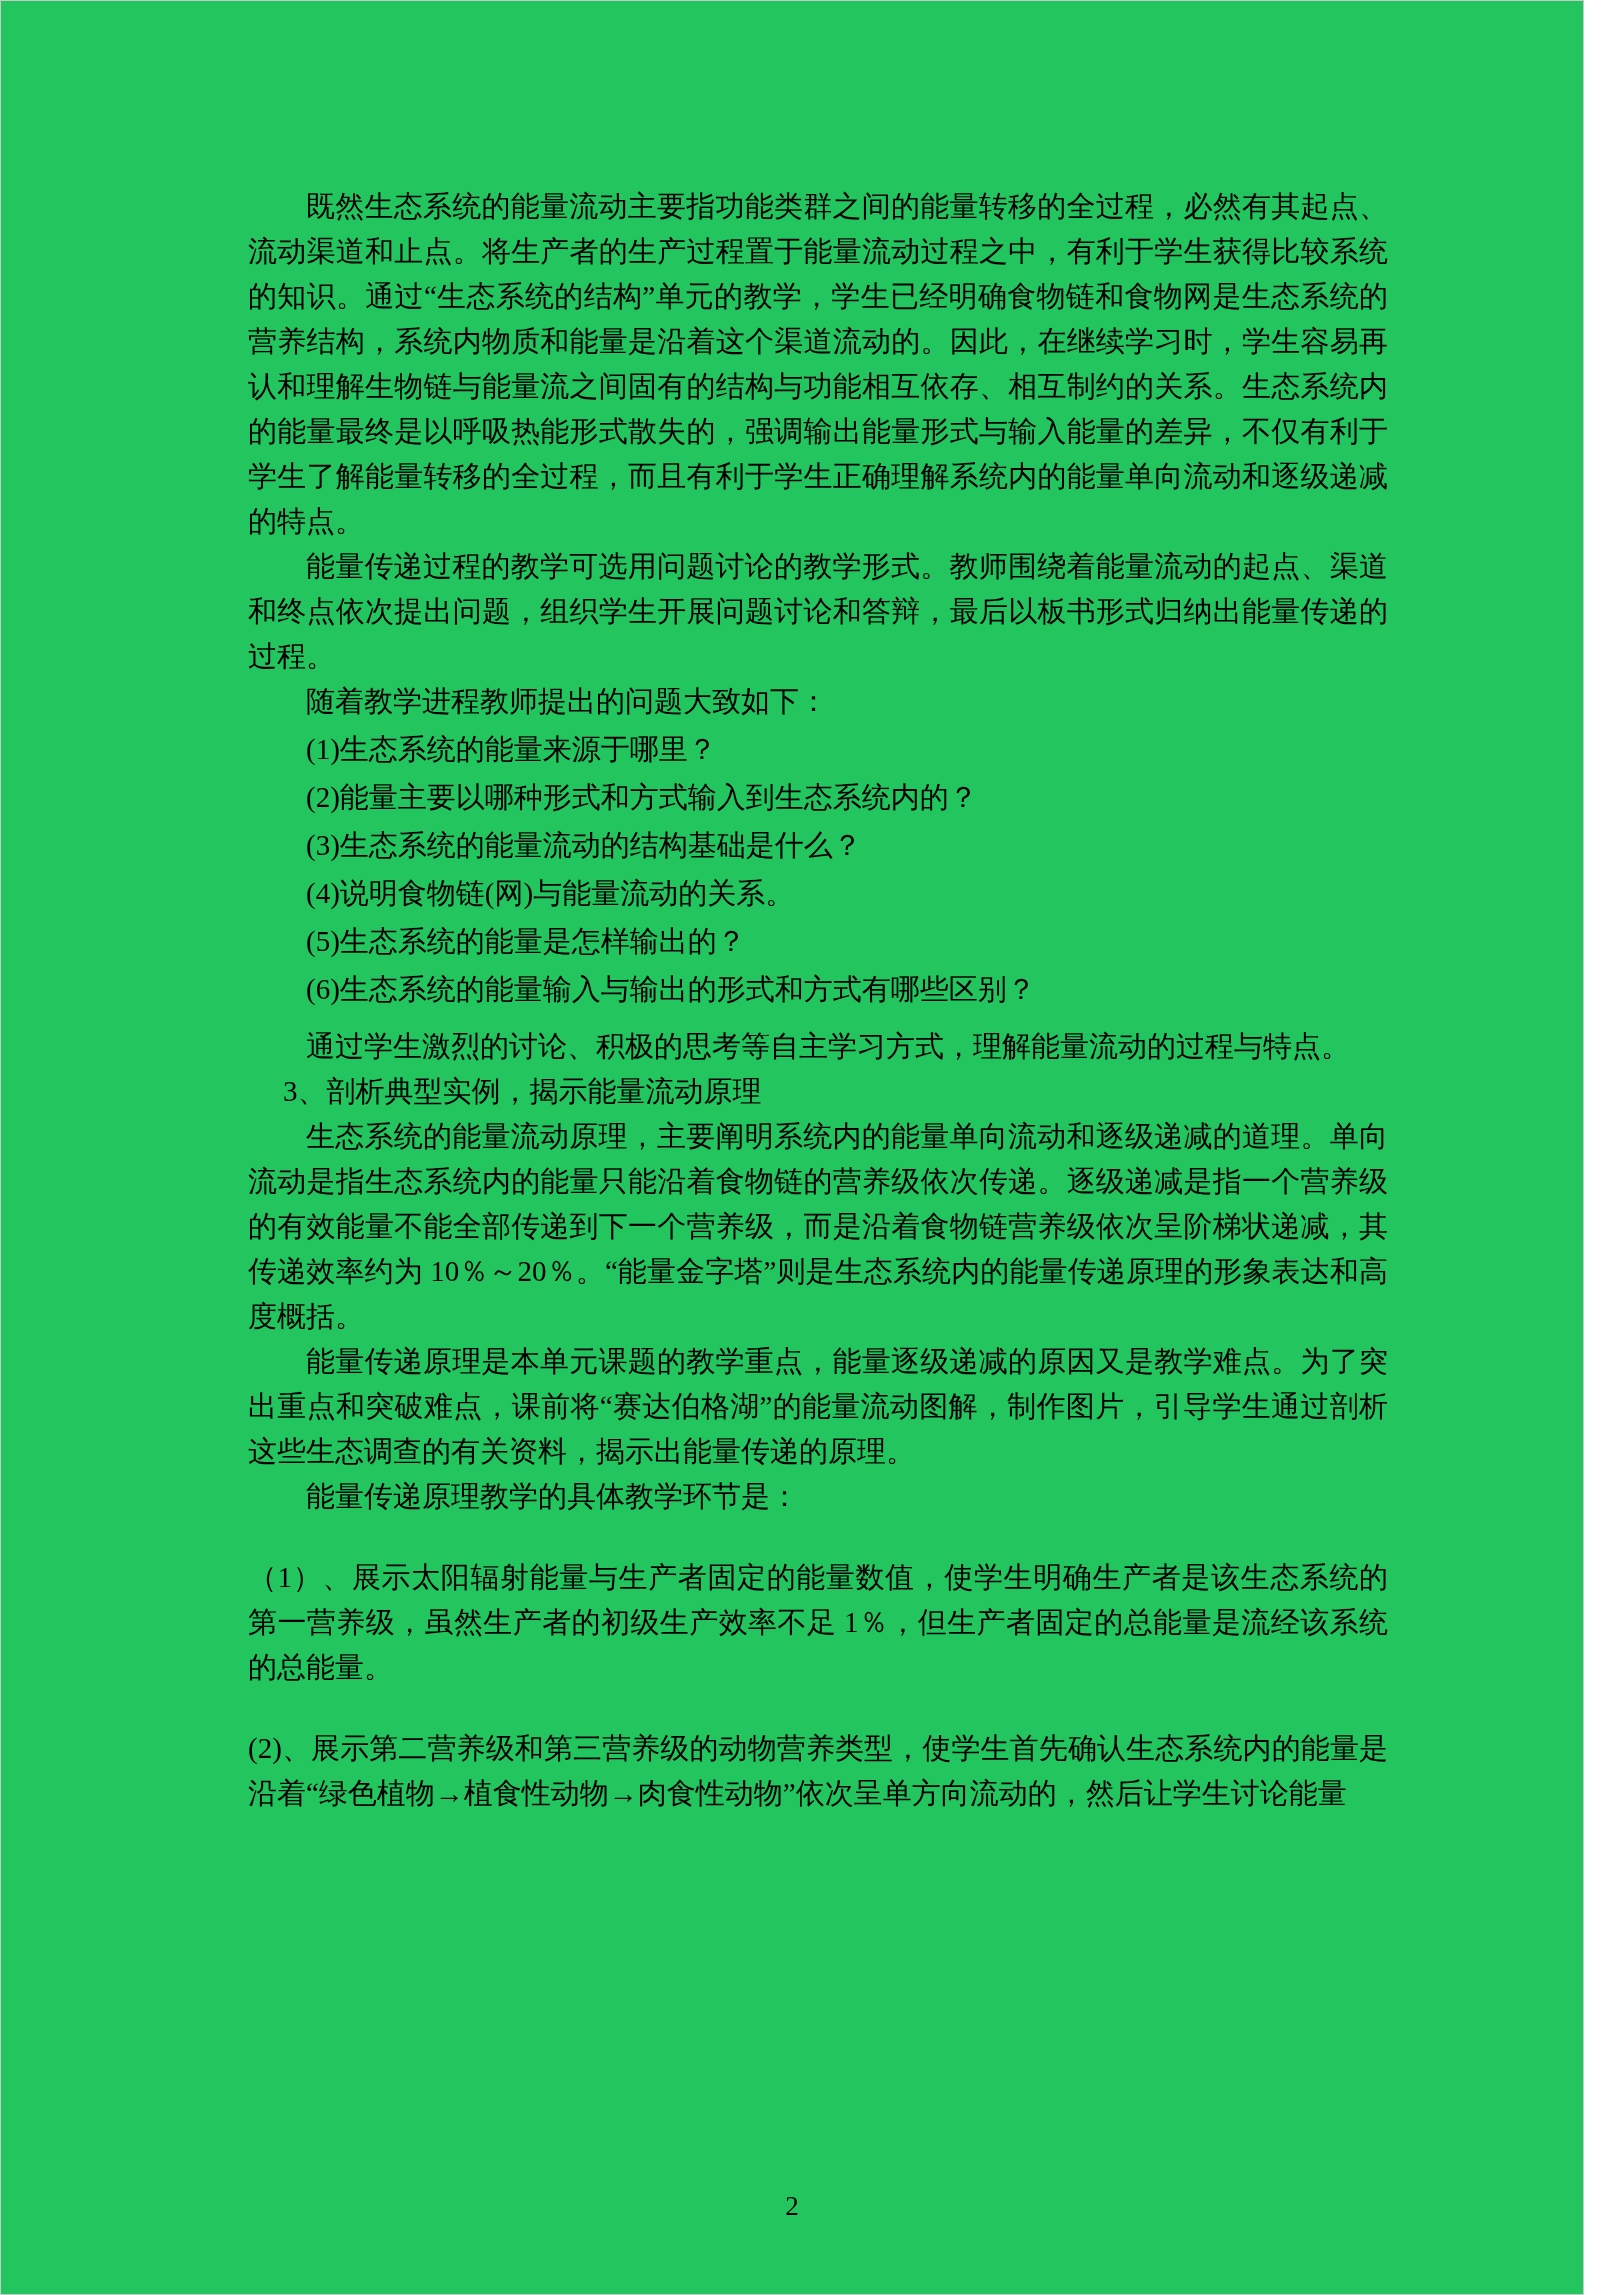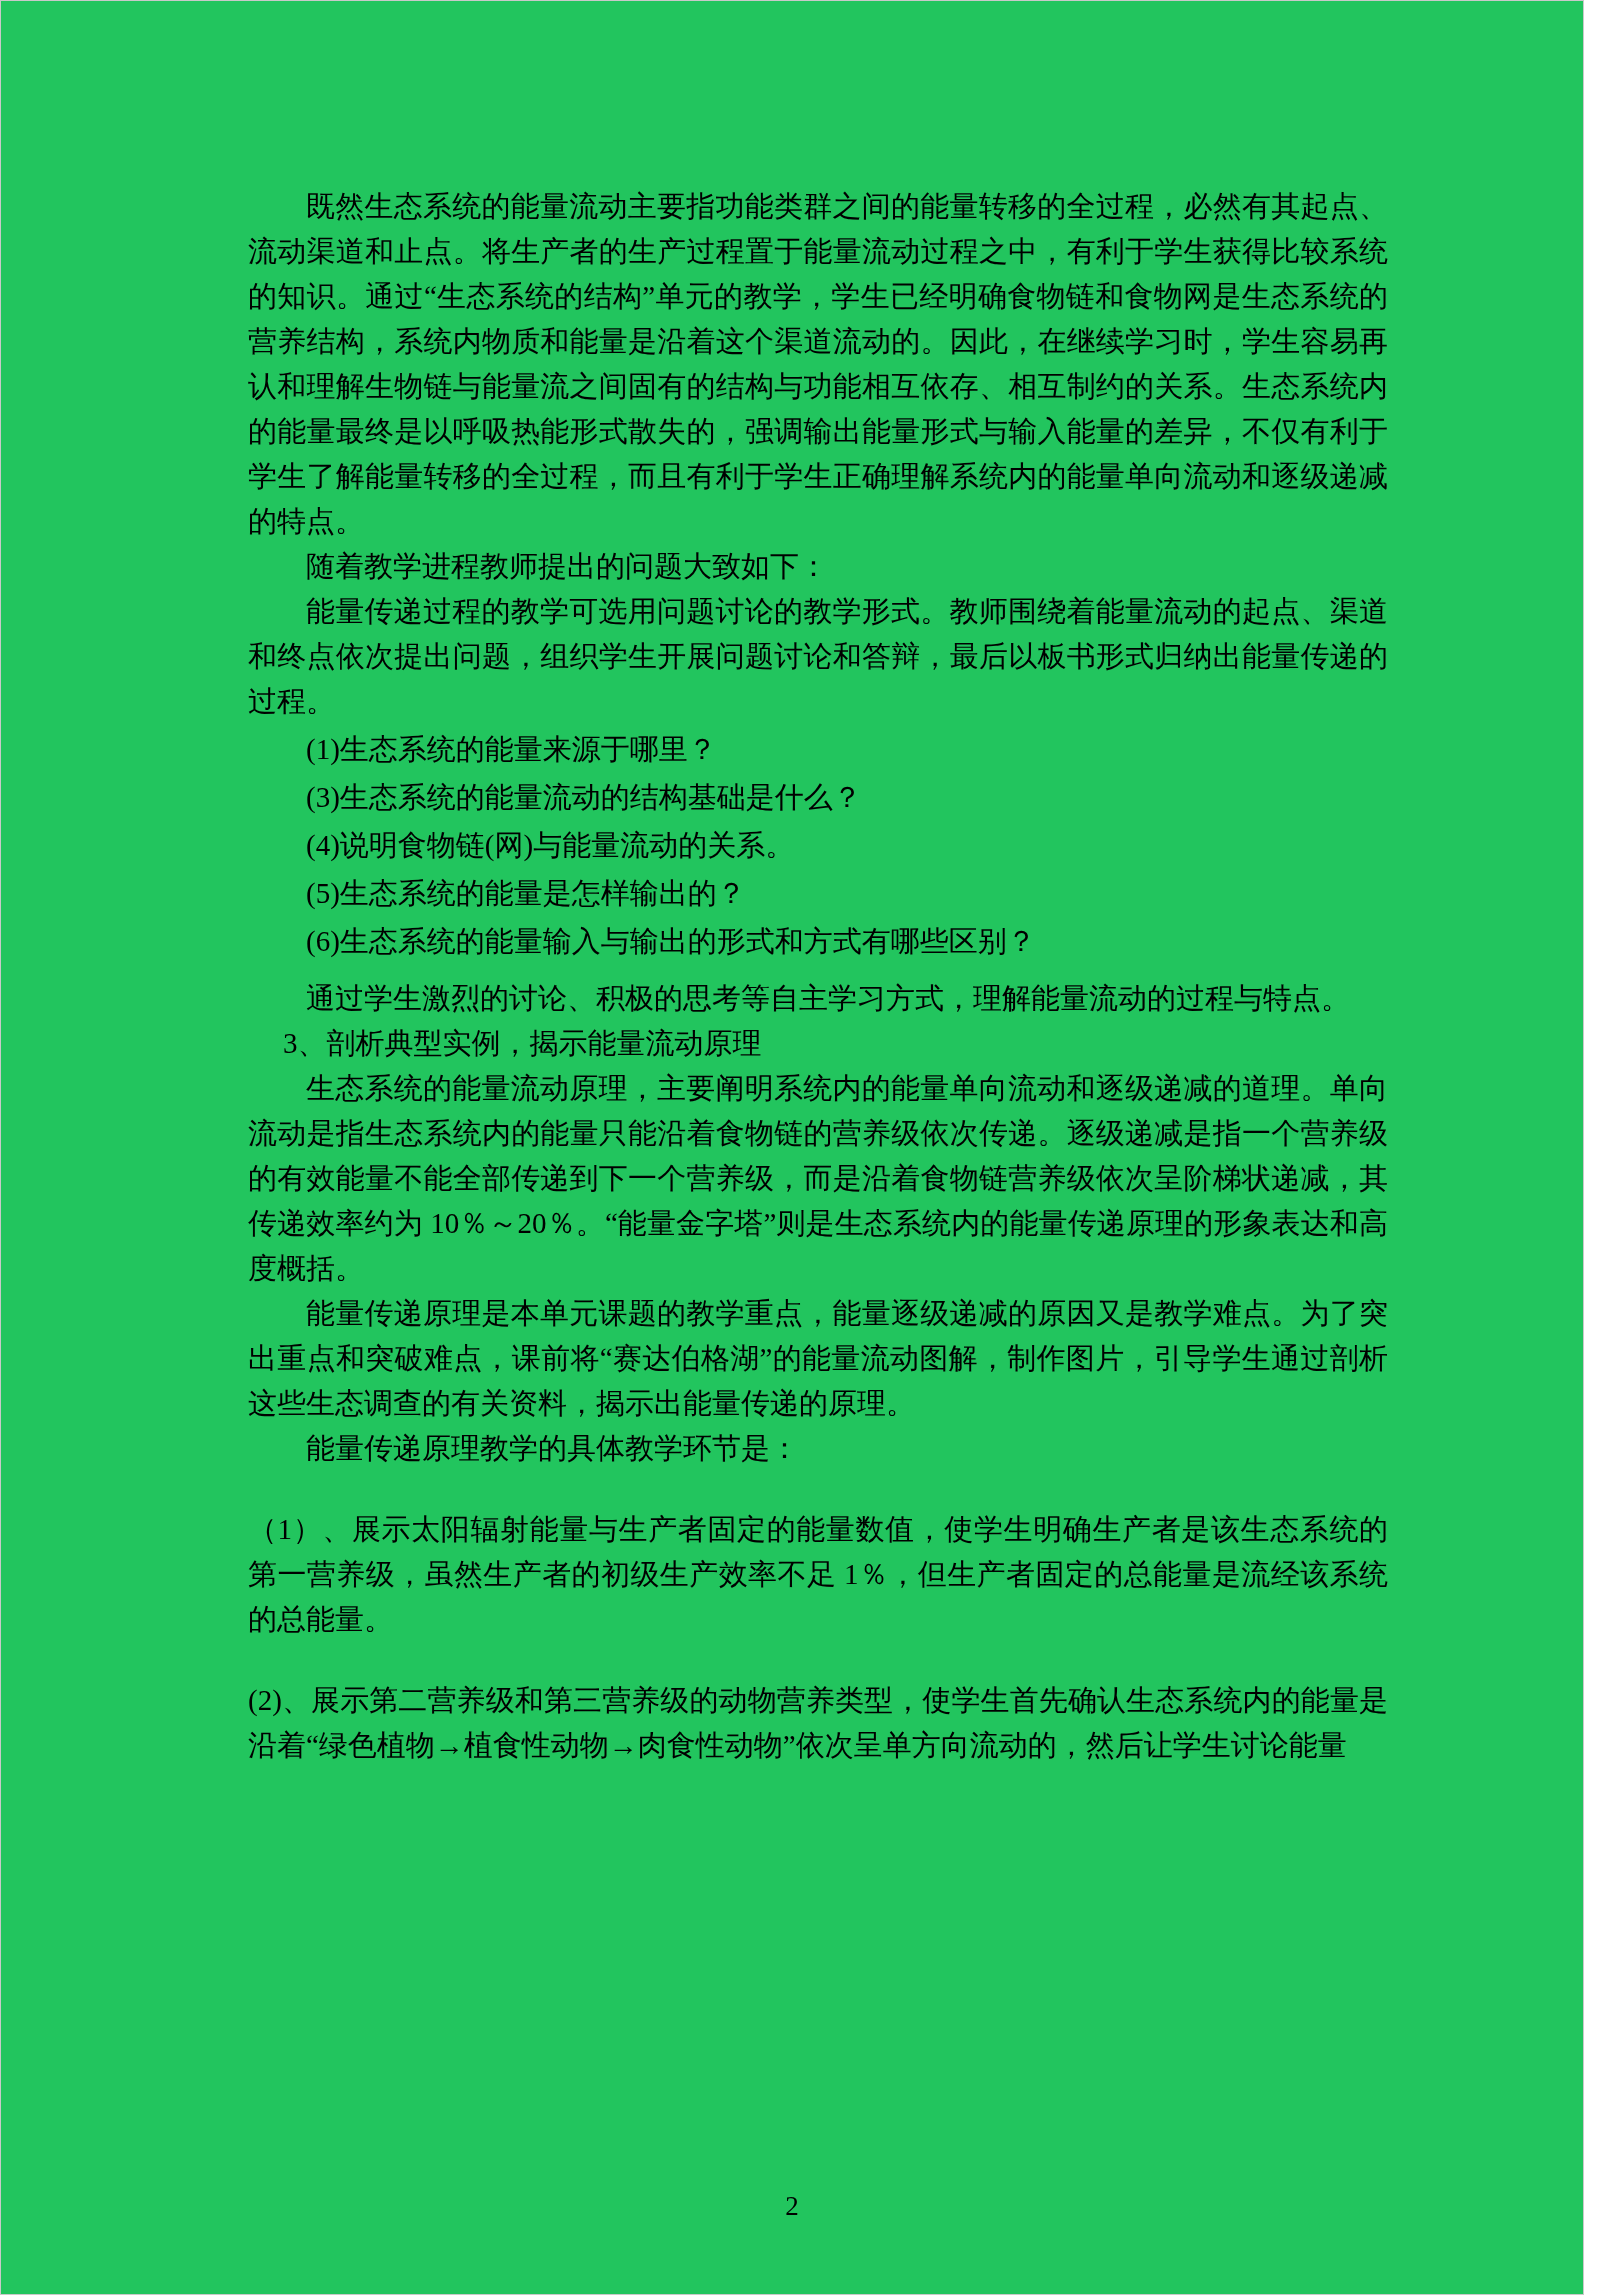--- a/index.html
+++ b/index.html
@@ -44,23 +44,24 @@
     font-size: 27px;
     color: #000000;
   }
 </style>
 </head>
 <body>
 
 <div class="page">
   <div class="content">
     <p class="body">既然生态系统的能量流动主要指功能类群之间的能量转移的全过程，必然有其起点、流动渠道和止点。将生产者的生产过程置于能量流动过程之中，有利于学生获得比较系统的知识。通过“生态系统的结构”单元的教学，学生已经明确食物链和食物网是生态系统的营养结构，系统内物质和能量是沿着这个渠道流动的。因此，在继续学习时，学生容易再认和理解生物链与能量流之间固有的结构与功能相互依存、相互制约的关系。生态系统内的能量最终是以呼吸热能形式散失的，强调输出能量形式与输入能量的差异，不仅有利于学生了解能量转移的全过程，而且有利于学生正确理解系统内的能量单向流动和逐级递减的特点。</p>
+    <p class="body">能量传递过程的教学可选用问题讨论的教学形式。教师围绕着能量流动的起点、渠道和终点依次提出问题，组织学生开展问题讨论和答辩，最后以板书形式归纳出能量传递的过程。</p>
     <p class="body">随着教学进程教师提出的问题大致如下：</p>
-    <p class="body">能量传递过程的教学可选用问题讨论的教学形式。教师围绕着能量流动的起点、渠道和终点依次提出问题，组织学生开展问题讨论和答辩，最后以板书形式归纳出能量传递的过程。</p>
     <p class="list">(1)生态系统的能量来源于哪里？</p>
+    <p class="list">(2)能量主要以哪种形式和方式输入到生态系统内的？</p>
     <p class="list">(3)生态系统的能量流动的结构基础是什么？</p>
     <p class="list">(4)说明食物链(网)与能量流动的关系。</p>
     <p class="list">(5)生态系统的能量是怎样输出的？</p>
     <p class="list">(6)生态系统的能量输入与输出的形式和方式有哪些区别？</p>
     <p class="body space-before">通过学生激烈的讨论、积极的思考等自主学习方式，理解能量流动的过程与特点。</p>
     <p class="heading">3、剖析典型实例，揭示能量流动原理</p>
     <p class="body">生态系统的能量流动原理，主要阐明系统内的能量单向流动和逐级递减的道理。单向流动是指生态系统内的能量只能沿着食物链的营养级依次传递。逐级递减是指一个营养级的有效能量不能全部传递到下一个营养级，而是沿着食物链营养级依次呈阶梯状递减，其传递效率约为 10％～20％。“能量金字塔”则是生态系统内的能量传递原理的形象表达和高度概括。</p>
     <p class="body">能量传递原理是本单元课题的教学重点，能量逐级递减的原因又是教学难点。为了突出重点和突破难点，课前将“赛达伯格湖”的能量流动图解，制作图片，引导学生通过剖析这些生态调查的有关资料，揭示出能量传递的原理。</p>
     <p class="body">能量传递原理教学的具体教学环节是：</p>
     <p class="plain">（1）、展示太阳辐射能量与生产者固定的能量数值，使学生明确生产者是该生态系统的第一营养级，虽然生产者的初级生产效率不足 1％，但生产者固定的总能量是流经该系统的总能量。</p>

